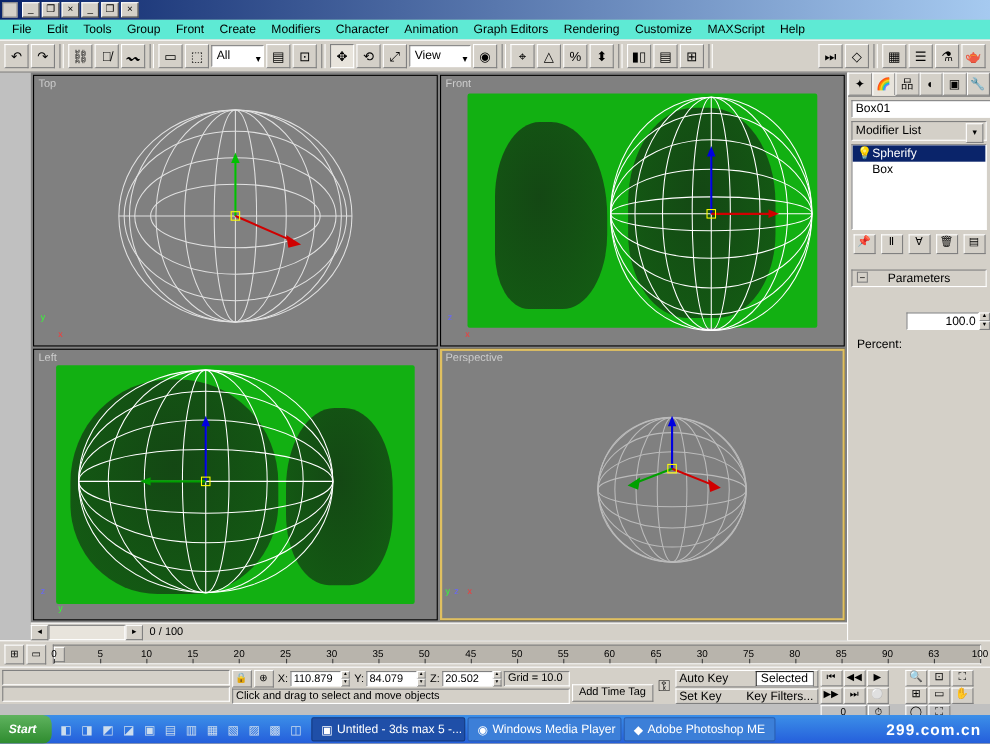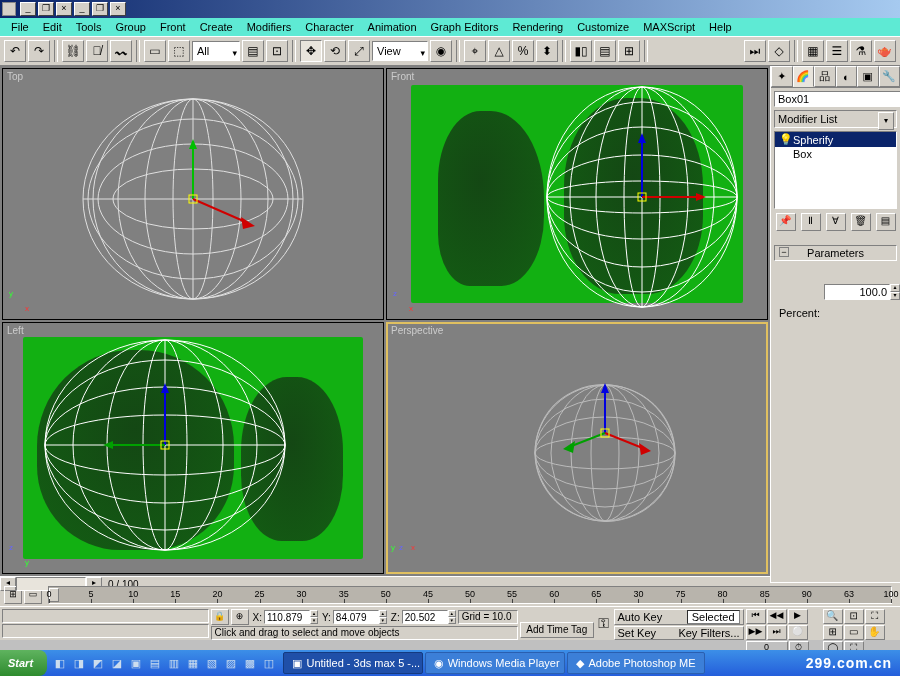--- a/index.html
+++ b/index.html
@@ -18,21 +18,21 @@
 
 
 .toolbar { height: 30px; background: #d4d0c8; border-top: 1px solid #fff; border-bottom: 1px solid #808080; display: flex; align-items: center; padding: 0 4px; gap: 2px; }
 .tbtn { width: 22px; height: 22px; background: #d4d0c8; border: 1px solid; border-color: #fff #808080 #808080 #fff; display: flex; align-items: center; justify-content: center; cursor: pointer; font-size: 12px; }
 .tbtn.active { border-color: #808080 #fff #fff #808080; background: #e8e4dc; }
 .tsep { width: 4px; height: 22px; border-left: 1px solid #808080; border-right: 1px solid #fff; margin: 0 2px; }
 .tdrop { height: 20px; background: #fff; border: 1px solid; border-color: #808080 #fff #fff #808080; padding: 0 14px 0 4px; position: relative; line-height: 18px; font-size: 11px; }
 .tdrop::after { content: "▾"; position: absolute; right: 2px; top: 2px; font-size: 9px; color: #000; }
 
 
-.main { display: flex; height: 516px; }
+.main { display: flex; height: 516px; padding-left: 28px; }
 .viewports-col { flex: 1; display: flex; flex-direction: column; background: #808080; }
 .viewports { flex: 1; display: grid; grid-template-columns: 1fr 1fr; grid-template-rows: 1fr 1fr; gap: 2px; padding: 2px; }
 .viewport { background: #808080; border: 1px solid #000; position: relative; overflow: hidden; }
 .viewport.active { outline: 2px solid #e0c060; outline-offset: -2px; }
 .vp-label { position: absolute; top: 2px; left: 4px; color: #ccc; font-size: 10px; z-index: 10; }
 .greenbg { position: absolute; background: #12b012; border-radius: 2px; }
 .corner-axis { position: absolute; bottom: 6px; left: 6px; width: 24px; height: 24px; }
 .corner-axis .lx { color: #f33; position: absolute; font-size: 8px; }
 .corner-axis .ly { color: #3f3; position: absolute; font-size: 8px; }
 .corner-axis .lz { color: #66f; position: absolute; font-size: 8px; }

